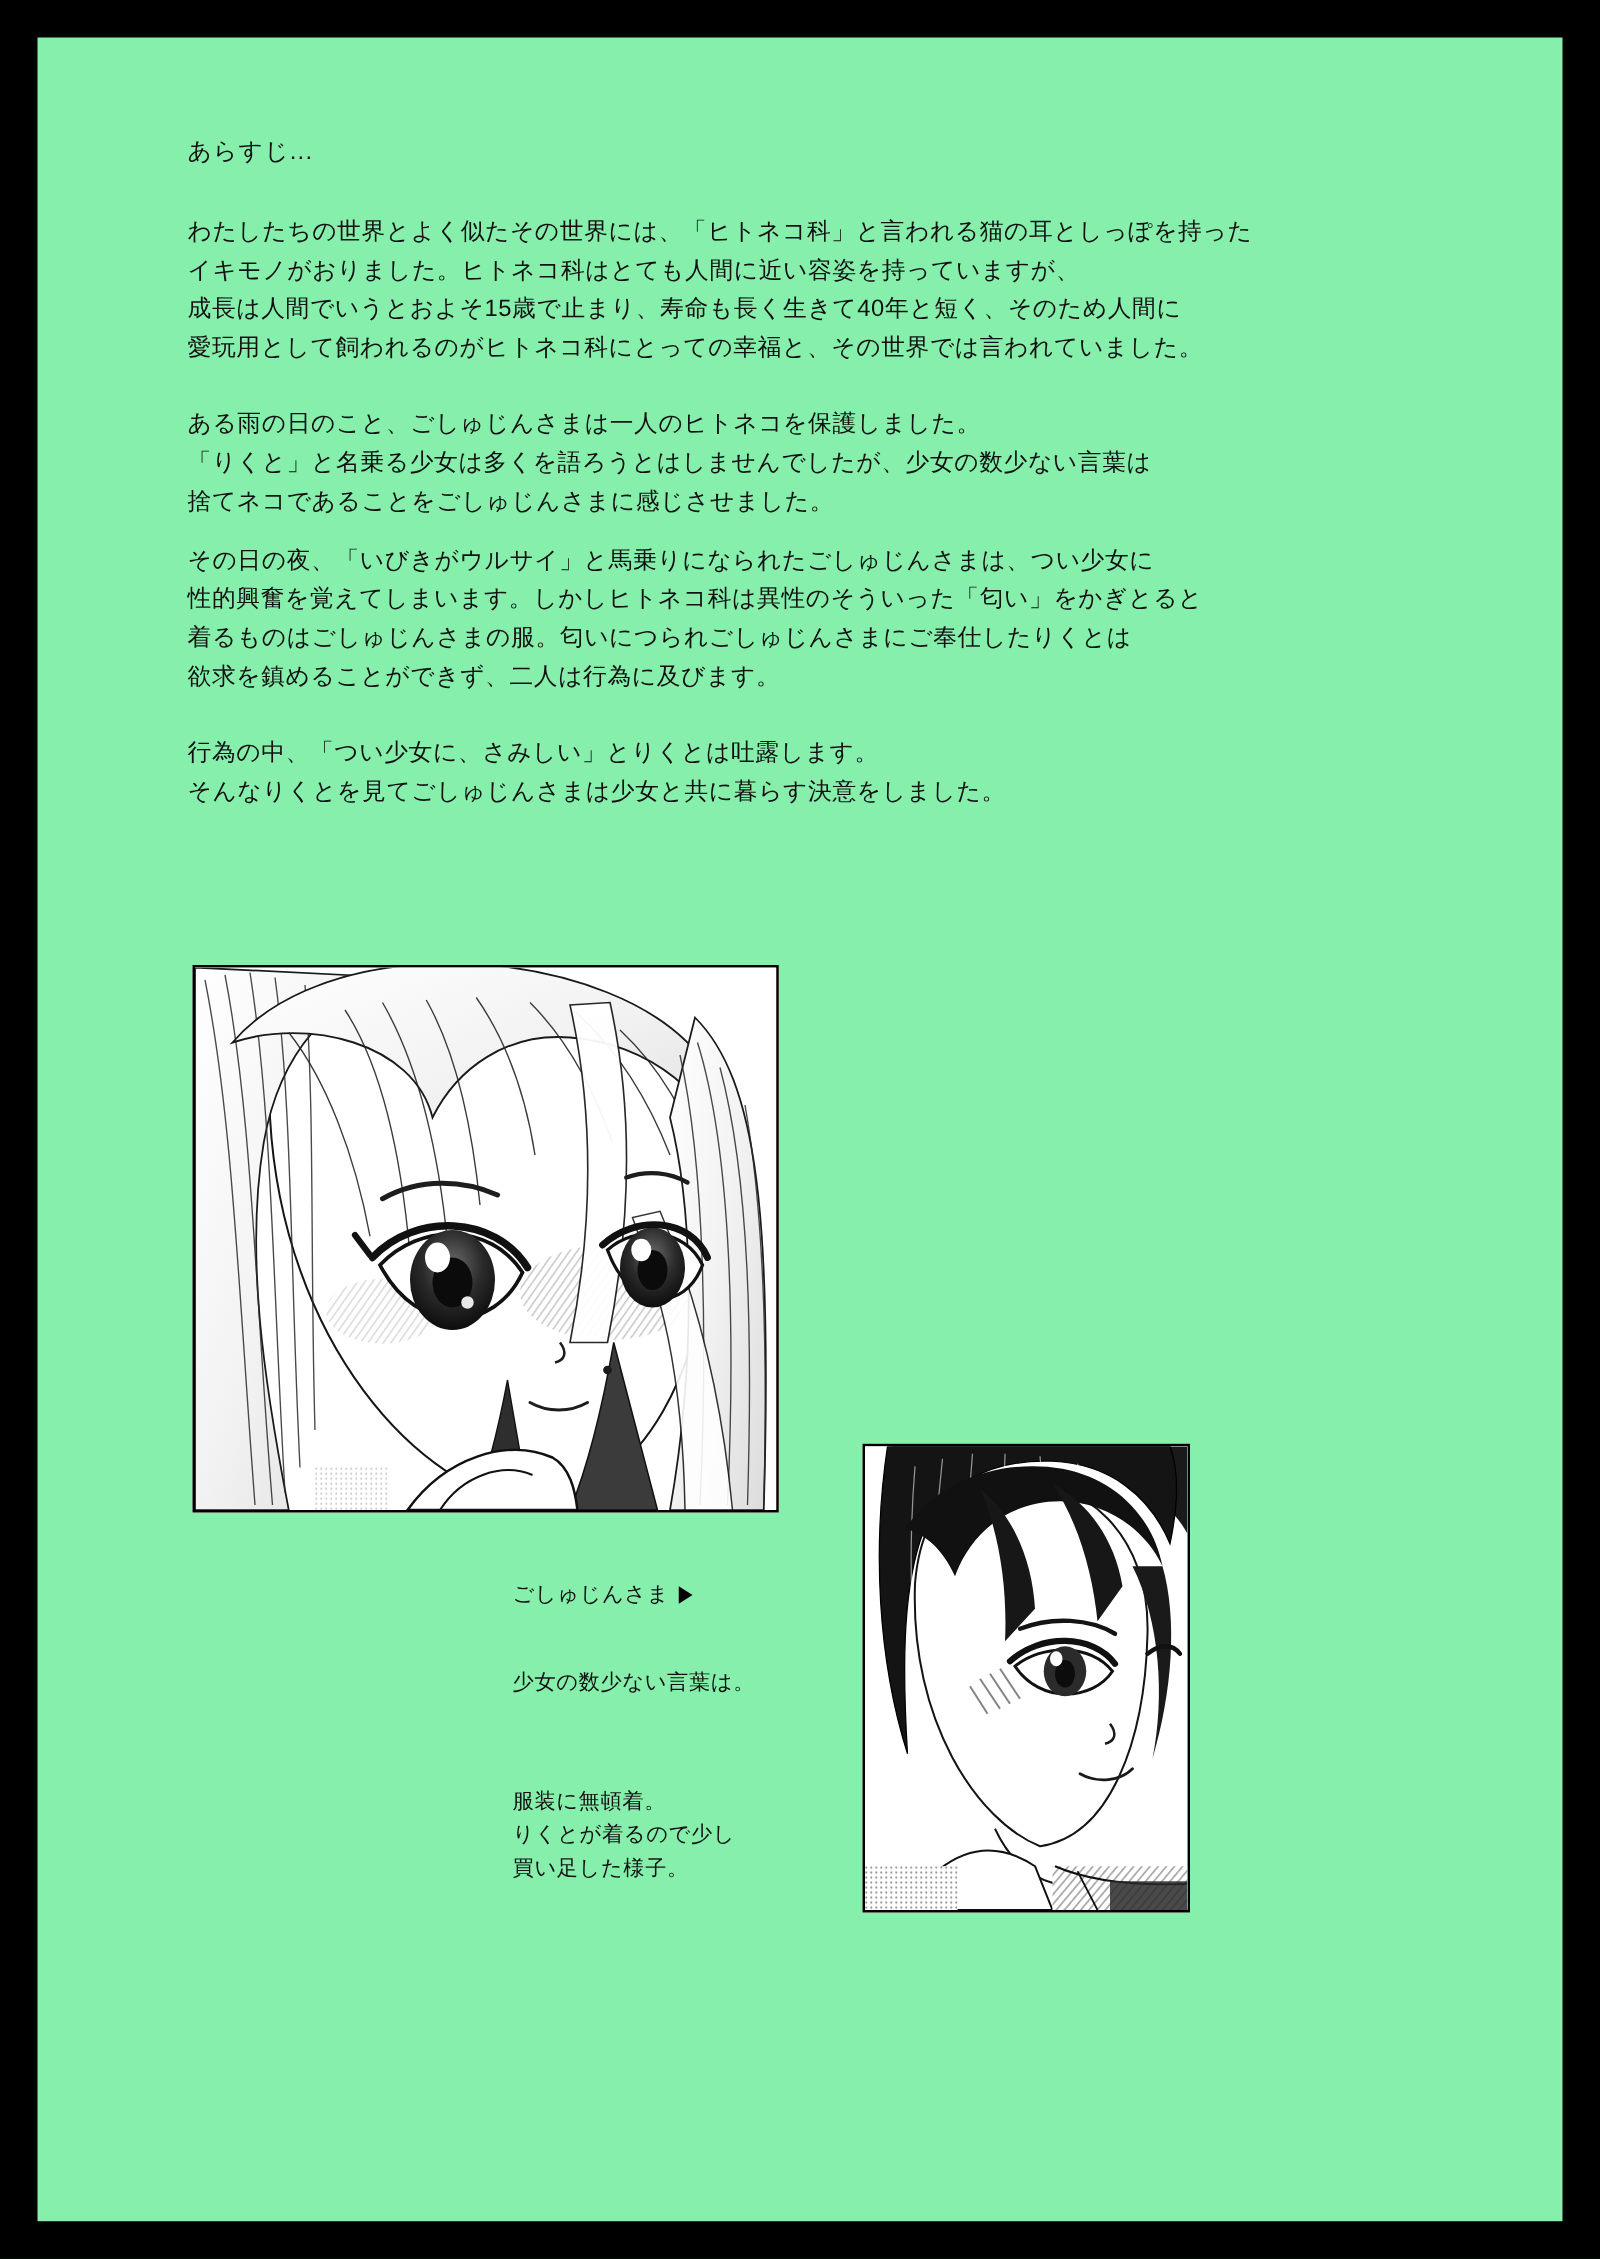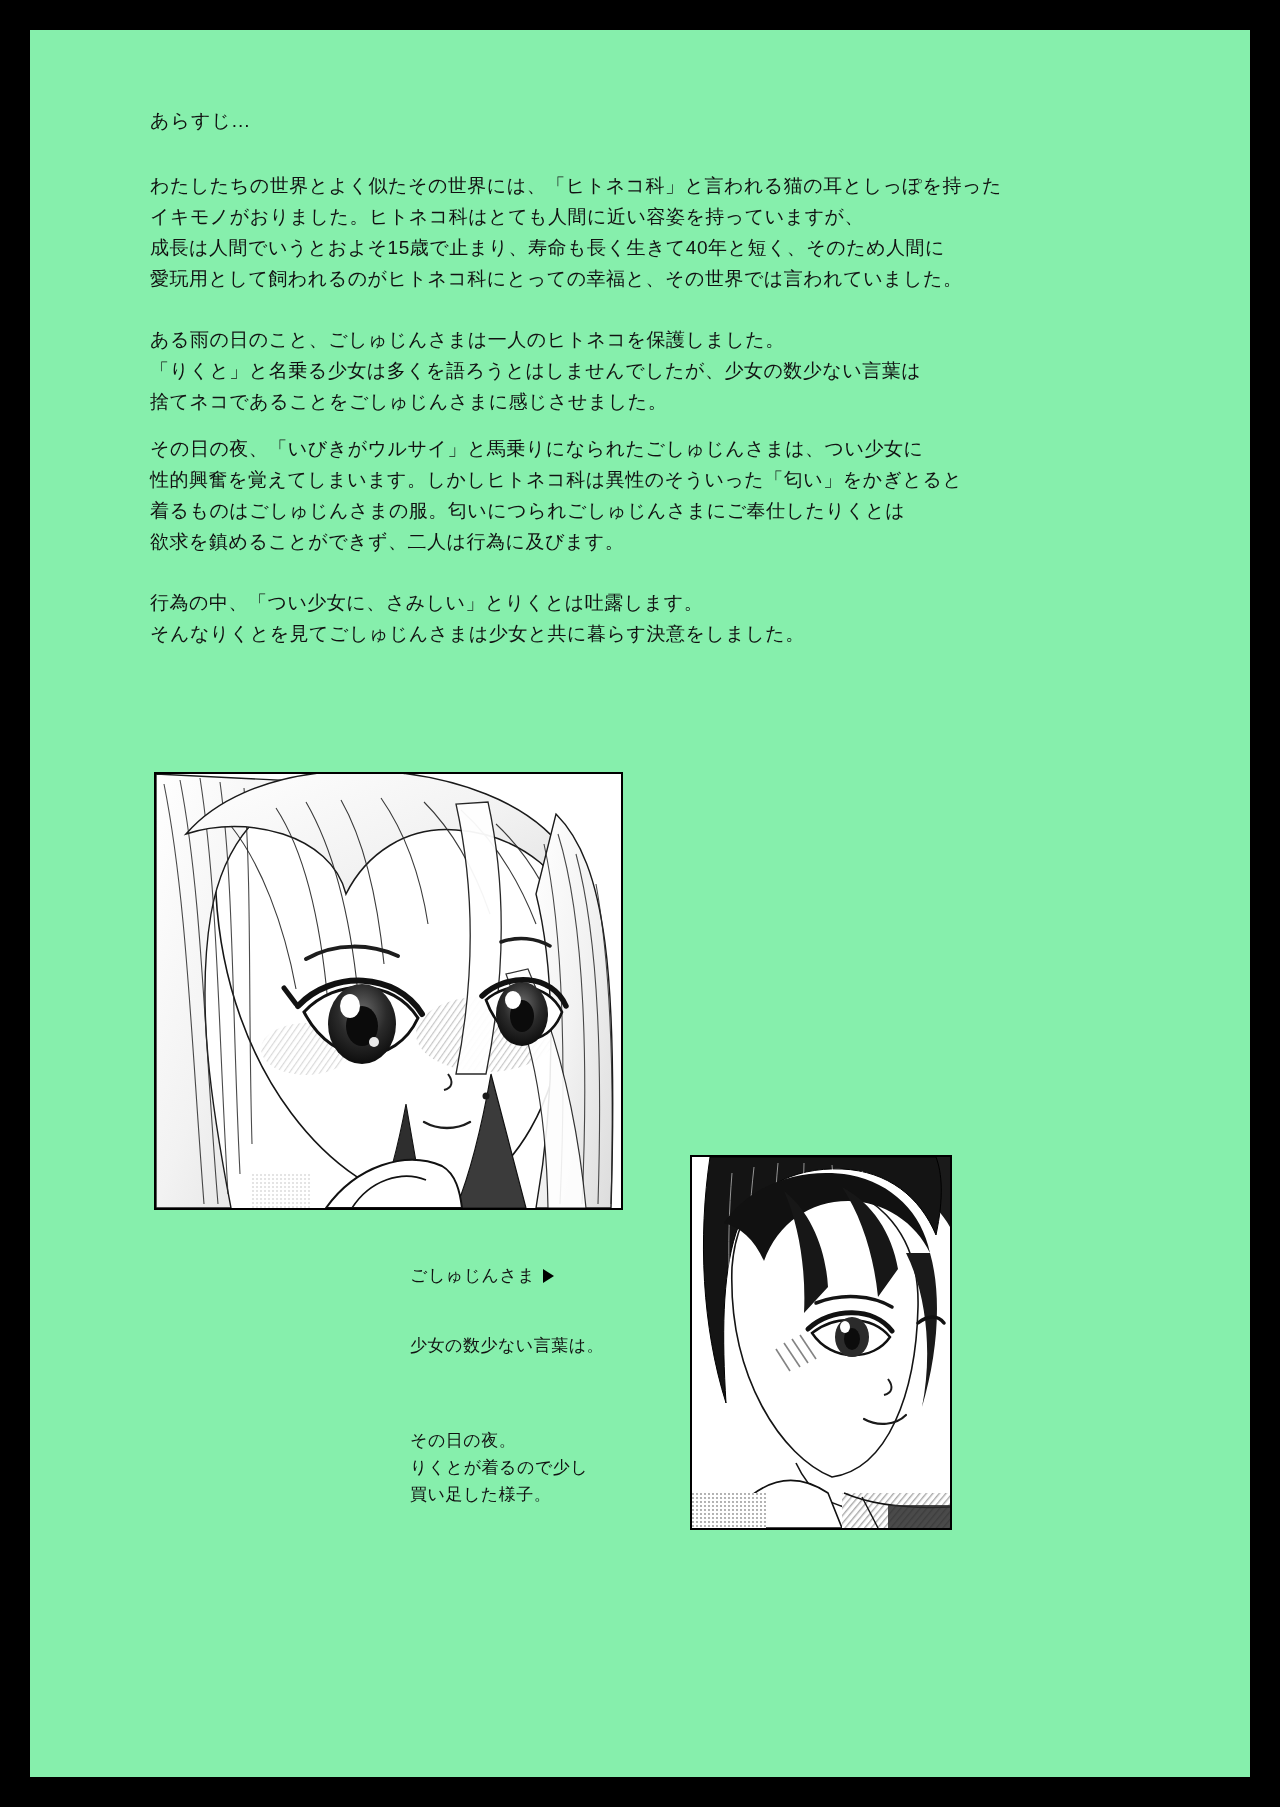--- a/index.html
+++ b/index.html
@@ -288,18 +288,18 @@
     </svg>
   </div>
 
   <div class="caption" id="master-caption">
     <div class="caption-title">
       <span>ごしゅじんさま</span>
       <span class="tri-right"></span>
     </div>
     <div>少女の数少ない言葉は。</div>
     <span class="cap-gap"></span>
-    <div>その日の夜。
+    <div>服装に無頓着。
 りくとが着るので少し
 買い足した様子。</div>
   </div>
 
 </div>
 
 </body></html>

